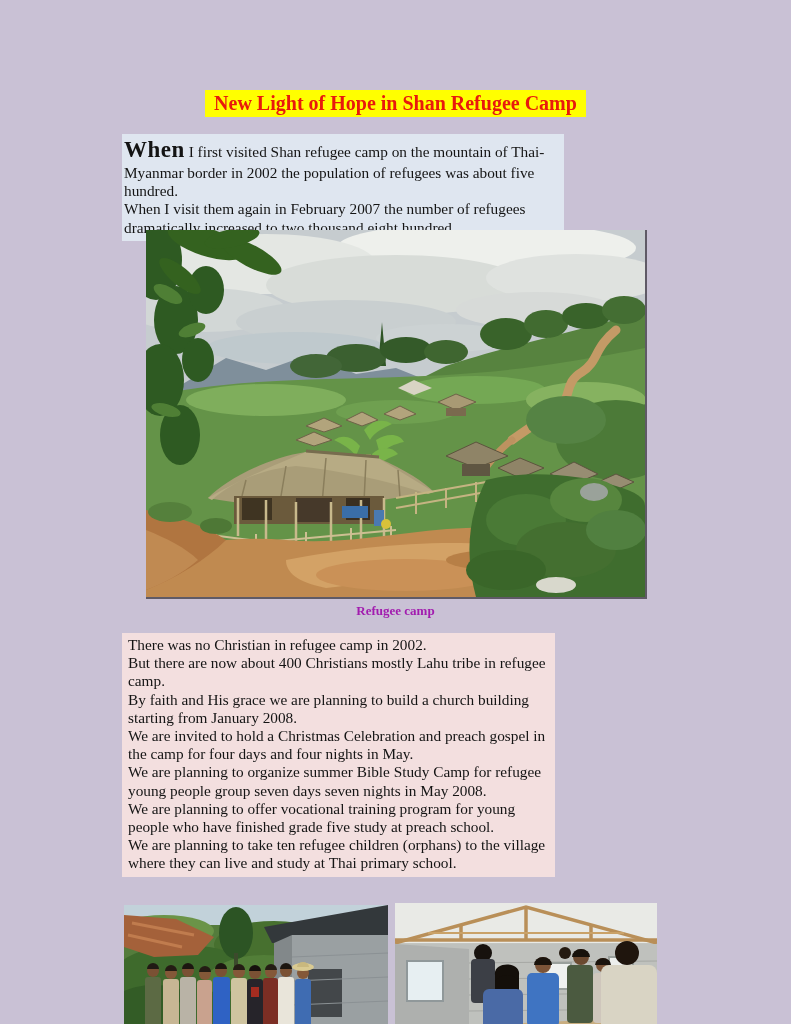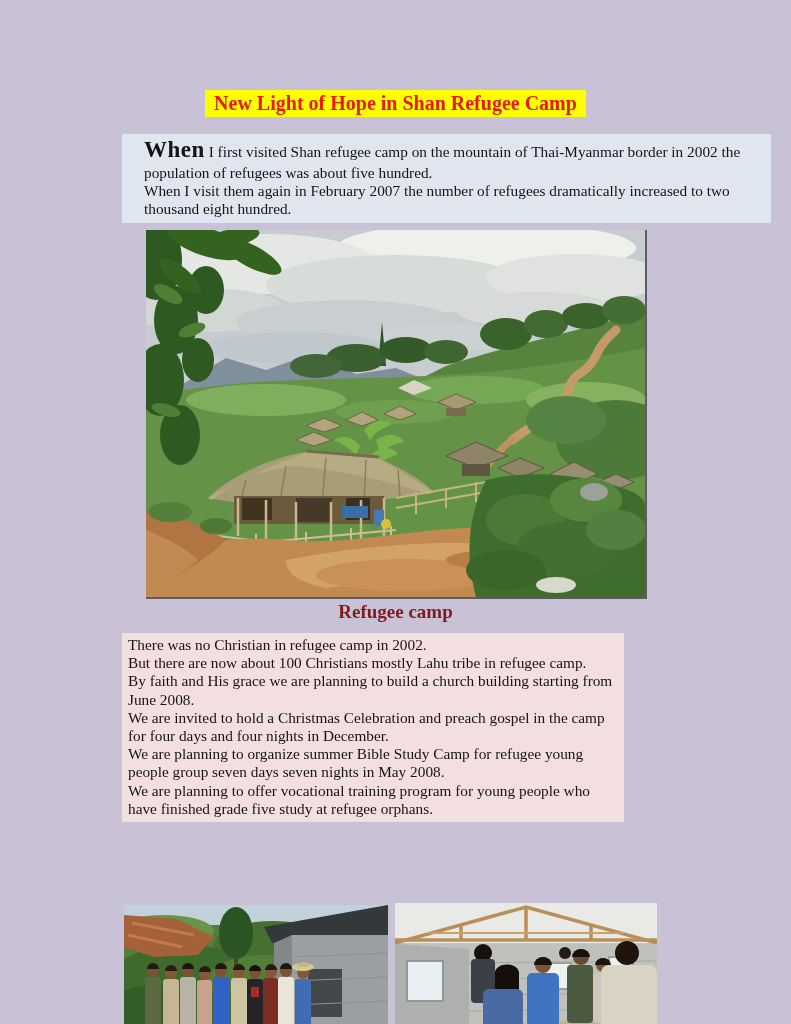--- a/index.html
+++ b/index.html
@@ -8,36 +8,36 @@
     background:#c9c1d5;
     font-family:"Liberation Serif","DejaVu Serif",serif;
     color:#141414;
   }
   .title-wrap{position:absolute; top:90px; left:0; width:791px; text-align:center;}
   .title{
     display:inline-block; background:#ffff00; color:#e8190d;
     font-weight:bold; font-size:20px; line-height:27px; padding:0 9px;
   }
   .intro{
-    position:absolute; left:122px; top:134px; width:649px; box-sizing:border-box;
-    background:#dfe6f0; padding:2px 6px 4px 22px;
+    position:absolute; left:122px; top:134px; width:442px; box-sizing:border-box;
+    background:#dfe6f0; padding:2px 6px 4px 2px;
     font-size:15.3px; line-height:1.2;
   }
   .intro p{margin:0;}
   .lead{font-size:23px; font-weight:bold; letter-spacing:0.5px;}
   .photo-main{
     position:absolute; left:146px; top:230px; width:499px; height:367px;
     border-right:2px solid #5f5a66; border-bottom:2px solid #5f5a66;
     box-sizing:content-box; overflow:hidden;
   }
   .photo-main svg{display:block; width:499px; height:367px;}
   .caption-wrap{position:absolute; top:601px; left:0; width:791px; text-align:center;}
-  .caption{color:#7f1d1d; font-weight:bold; font-size:19px;}
+  .caption{color:#a21caf; font-weight:bold; font-size:13px;}
   .bodyblock{
-    position:absolute; left:122px; top:633px; width:502px; box-sizing:border-box;
+    position:absolute; left:122px; top:633px; width:433px; box-sizing:border-box;
     background:#f3dfdf; padding:3px 6px 4px 6px;
     font-size:15.3px; line-height:1.19;
   }
   .bodyblock p{margin:0;}
   .photo-group{
     position:absolute; left:124px; top:905px; width:264px; height:119px; overflow:hidden;
   }
   .photo-group svg{display:block; width:264px; height:180px;}
   .photo-church{
     position:absolute; left:395px; top:903px; width:262px; height:121px; overflow:hidden;
@@ -206,25 +206,26 @@
       </g>
     </svg>
   </div>
 
   <div class="caption-wrap">
     <span class="caption">Refugee camp</span>
   </div>
 
   <div class="bodyblock">
       <p>There was no Christian in refugee camp in 2002.</p>
-      <p>But there are now about 100 Christians mostly Lahu tribe in refugee camp.</p>
-      <p>By faith and His grace we are planning to build a church building starting from June 2008.</p>
-      <p>We are invited to hold a Christmas Celebration and preach gospel in the camp for four days and four nights in December.</p>
+      <p>But there are now about 400 Christians mostly Lahu tribe in refugee camp.</p>
+      <p>By faith and His grace we are planning to build a church building starting from January 2008.</p>
+      <p>We are invited to hold a Christmas Celebration and preach gospel in the camp for four days and four nights in May.</p>
       <p>We are planning to organize summer Bible Study Camp for refugee young people group seven days seven nights in May 2008.</p>
-      <p>We are planning to offer vocational training program for young people who have finished grade five study at refugee orphans.</p>
+      <p>We are planning to offer vocational training program for young people who have finished grade five study at preach school.</p>
+      <p>We are planning to take ten refugee children (orphans) to the village where they can live and study at Thai primary school.</p>
     </div>
 
   <div class="photo-group">
     <svg viewBox="0 0 264 180" preserveAspectRatio="none">
       <rect width="264" height="180" fill="#547c3c"></rect>
       <rect x="0" y="0" width="264" height="20" fill="#c2d2da"></rect>
       <ellipse cx="40" cy="26" rx="50" ry="16" fill="#6b9448"></ellipse>
       <ellipse cx="150" cy="40" rx="60" ry="24" fill="#47702f"></ellipse>
       <ellipse cx="60" cy="70" rx="70" ry="30" fill="#3e6a2c"></ellipse>
       <ellipse cx="140" cy="80" rx="60" ry="30" fill="#527e38"></ellipse>

